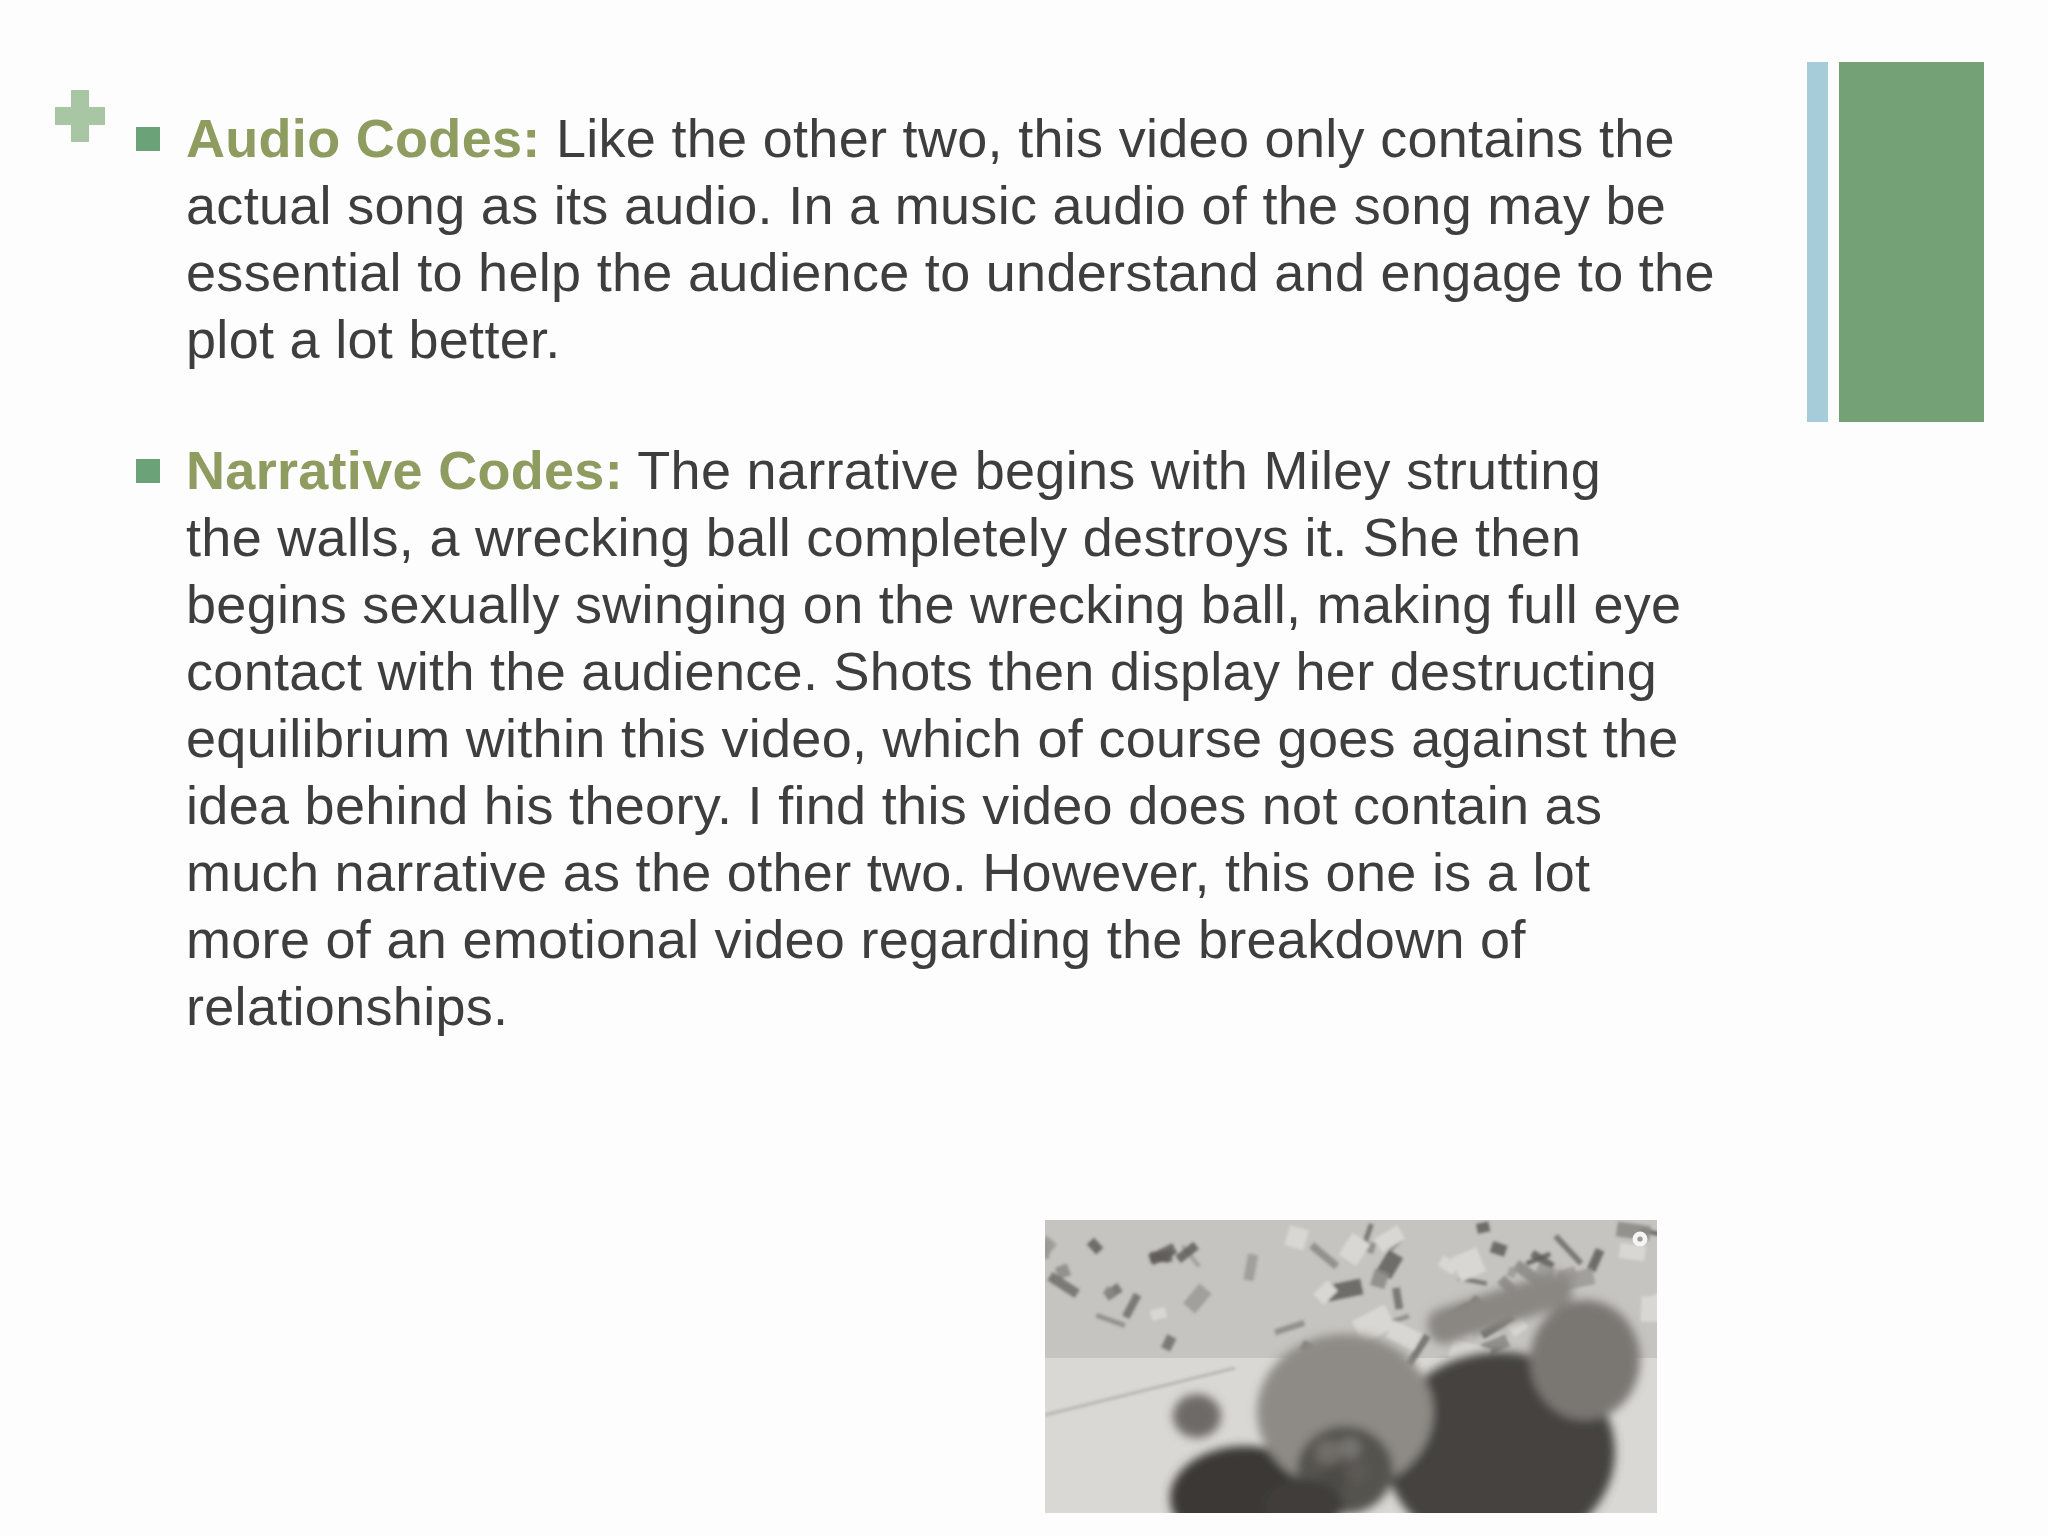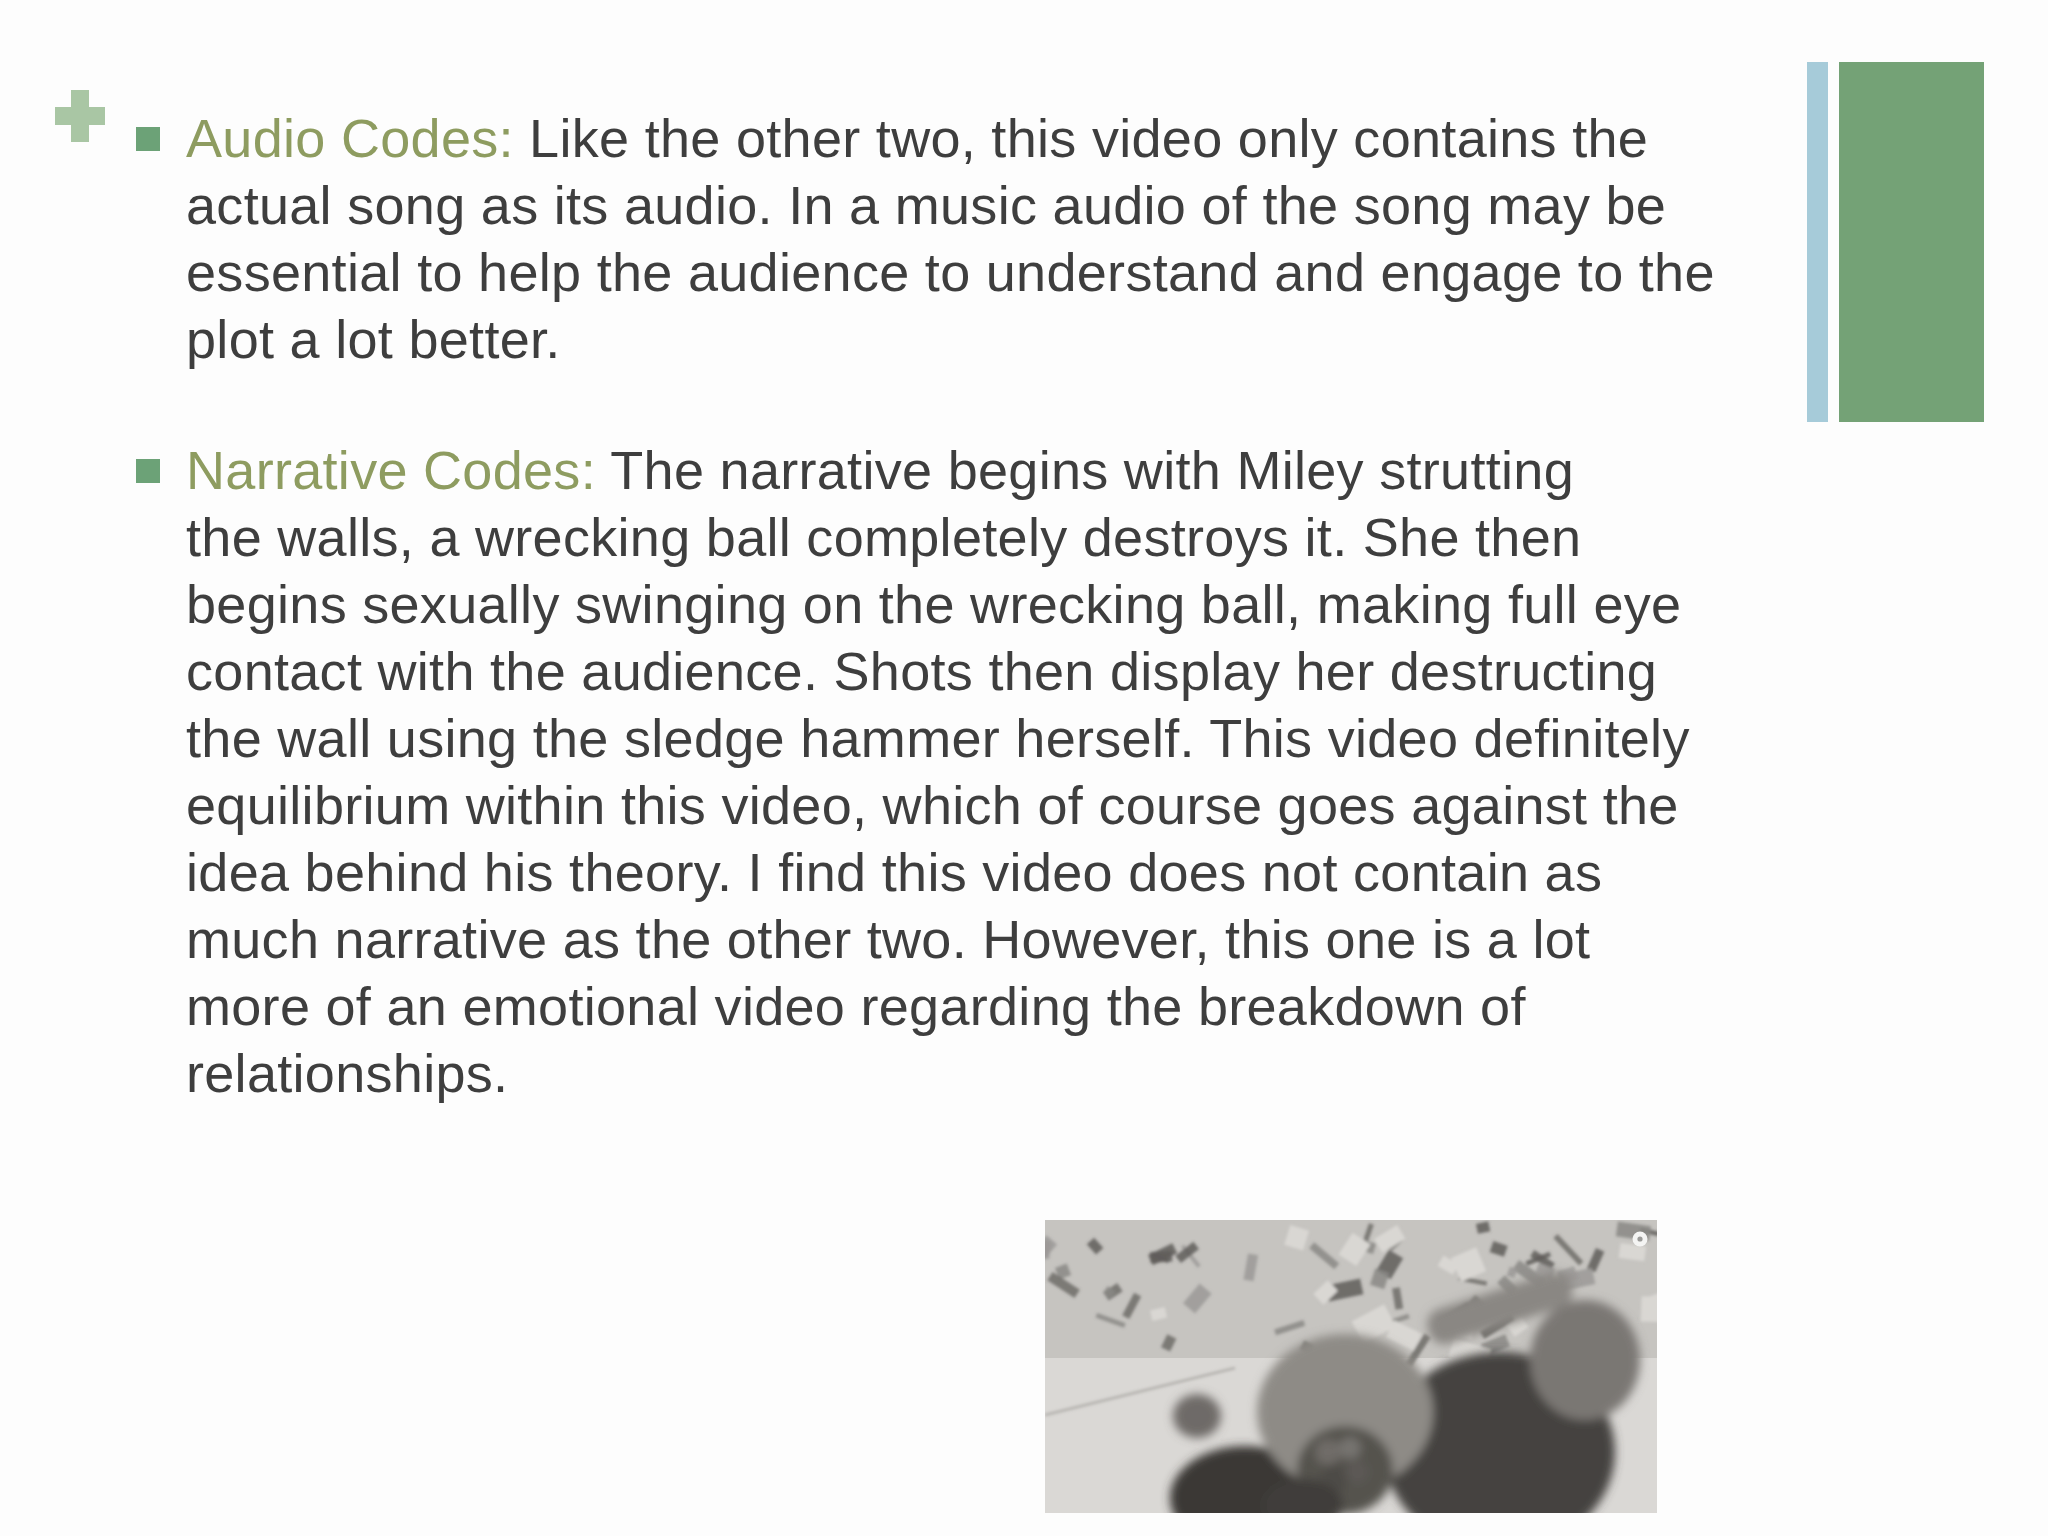--- a/index.html
+++ b/index.html
@@ -43,21 +43,21 @@
     position: absolute; left: 136px; top: 22px; width: 24px; height: 24px;
     background: var(--bullet, #6CA277);
   }
 
   .bullet-text {
     position: absolute; left: 186px; top: 0; width: 1700px;
     font-size: 54px; line-height: 67px; color: var(--bodytext, #3E3E3E);
     letter-spacing: 0.3px;
   }
   .tline { white-space: nowrap; }
-  .bullet-header { color: var(--header, #8E9C60); font-weight: normal; }
+  .bullet-header { color: var(--header, #8E9C60); font-weight: bold; }
 
   
   .video-still {
     position: absolute; left: 1045px; top: 1220px; width: 612px; height: 293px;
     overflow: hidden;
   }
   .video-still svg { display: block; }
 </style>
 </head>
 <body>
@@ -82,21 +82,20 @@
       </div>
   </div>
 
   <div class="bullet-item second">
     <div class="bullet-square"></div>
     <div class="bullet-text">
         <div class="tline"><span class="bullet-header">Narrative Codes:</span> The narrative begins with Miley strutting</div>
         <div class="tline">the walls, a wrecking ball completely destroys it. She then</div>
         <div class="tline">begins sexually swinging on the wrecking ball, making full eye</div>
         <div class="tline">contact with the audience. Shots then display her destructing</div>
-        <div class="tline">the wall using the sledge hammer herself. This video definitely</div>
         <div class="tline">equilibrium within this video, which of course goes against the</div>
         <div class="tline">idea behind his theory. I find this video does not contain as</div>
         <div class="tline">much narrative as the other two. However, this one is a lot</div>
         <div class="tline">more of an emotional video regarding the breakdown of</div>
         <div class="tline">relationships.</div>
       </div>
   </div>
 
   <div class="video-still">
     <svg width="612" height="293" viewBox="0 0 612 293" xmlns="http://www.w3.org/2000/svg">

